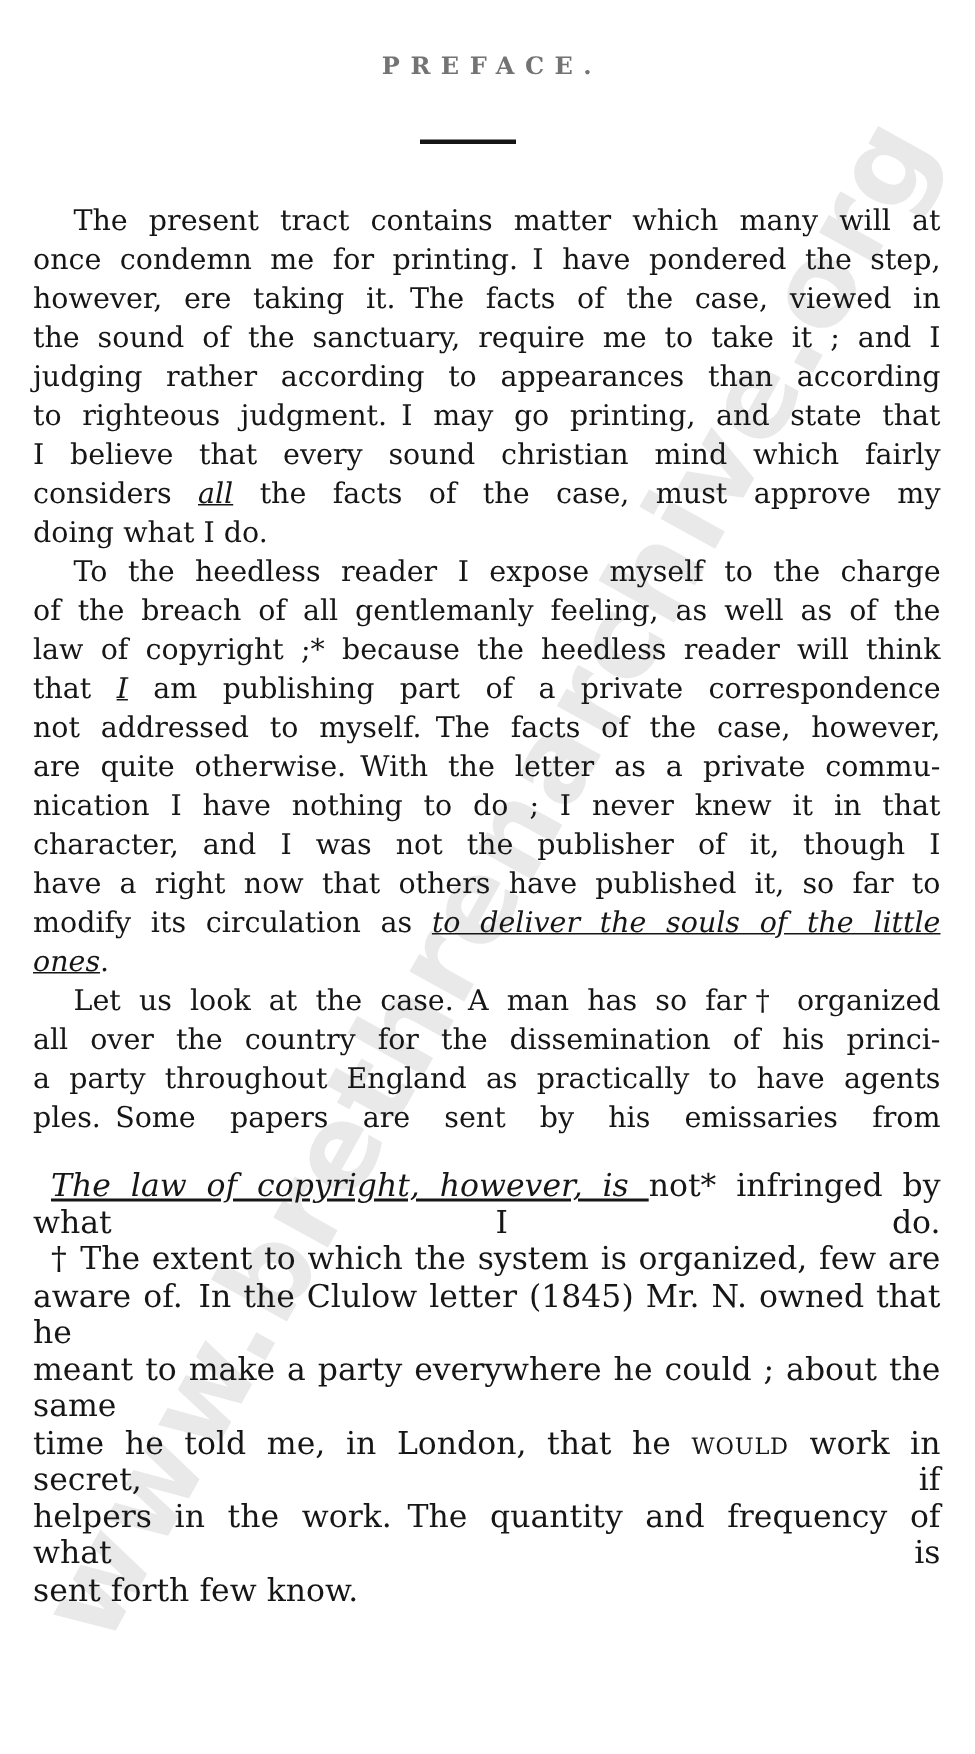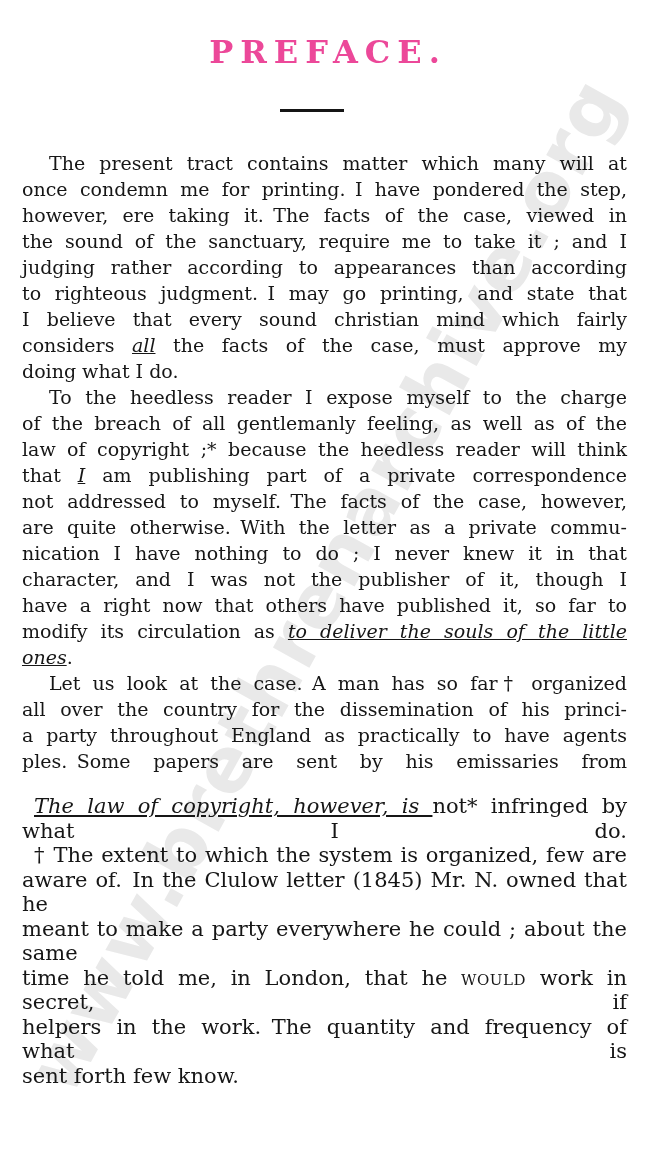--- a/index.html
+++ b/index.html
@@ -25,26 +25,26 @@
     user-select:none;
   }
   .content {
     position:absolute;
     left:22px; right:23px; top:0;
     z-index:1;
   }
   .title {
     margin:36px 0 0 0;
     text-align:center;
-    font-size:32px;
+    font-size:16px;
     font-weight:bold;
     letter-spacing:7px;
     text-indent:7px;
     line-height:1;
-    color:#ec4899;
+    color:#737373;
   }
   .rule {
     width:64px; height:3px;
     background:#151515;
     margin:41px auto 0 auto;
     transform:translateX(-13px);
   }
   .body-text {
     margin-top:38px;
     font-size:19px;

